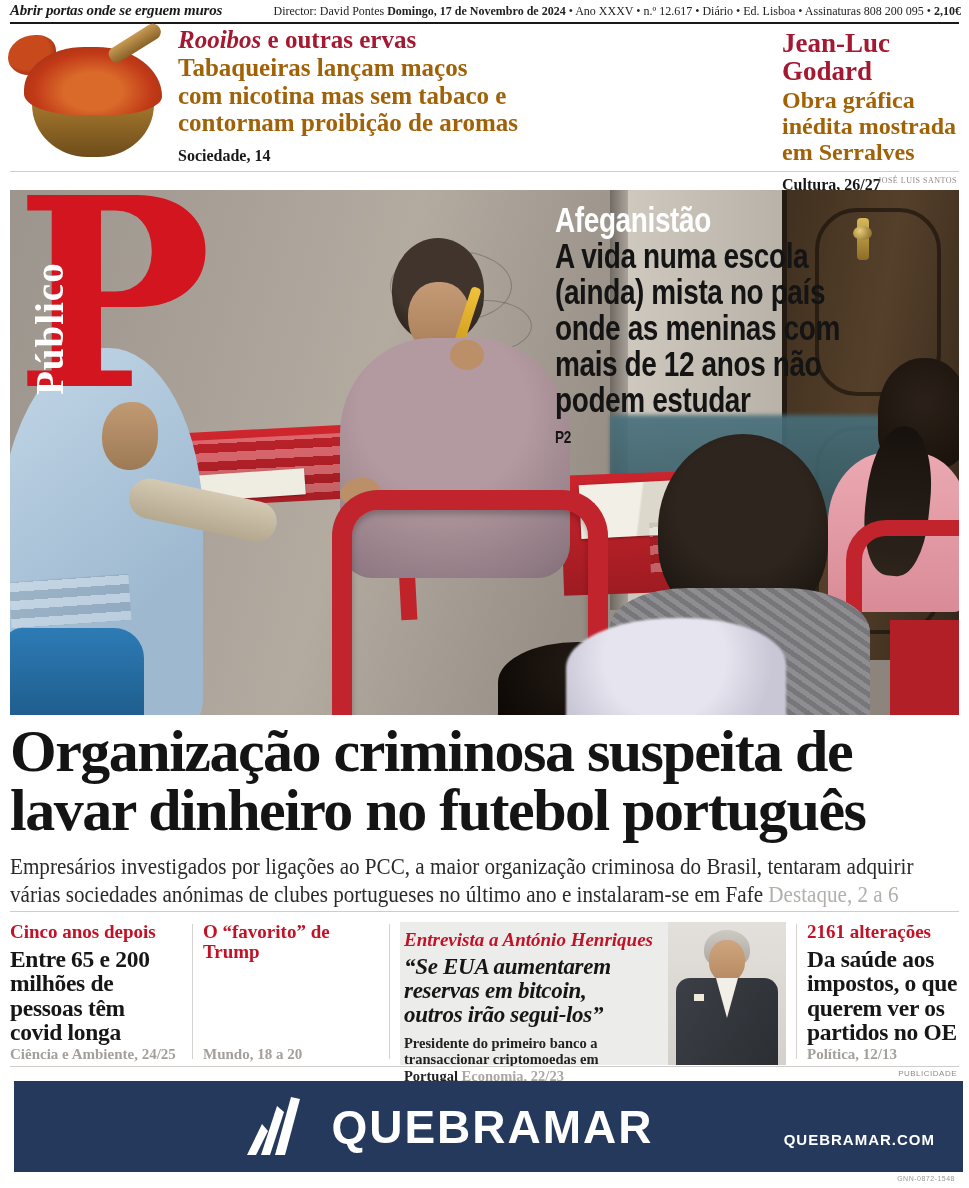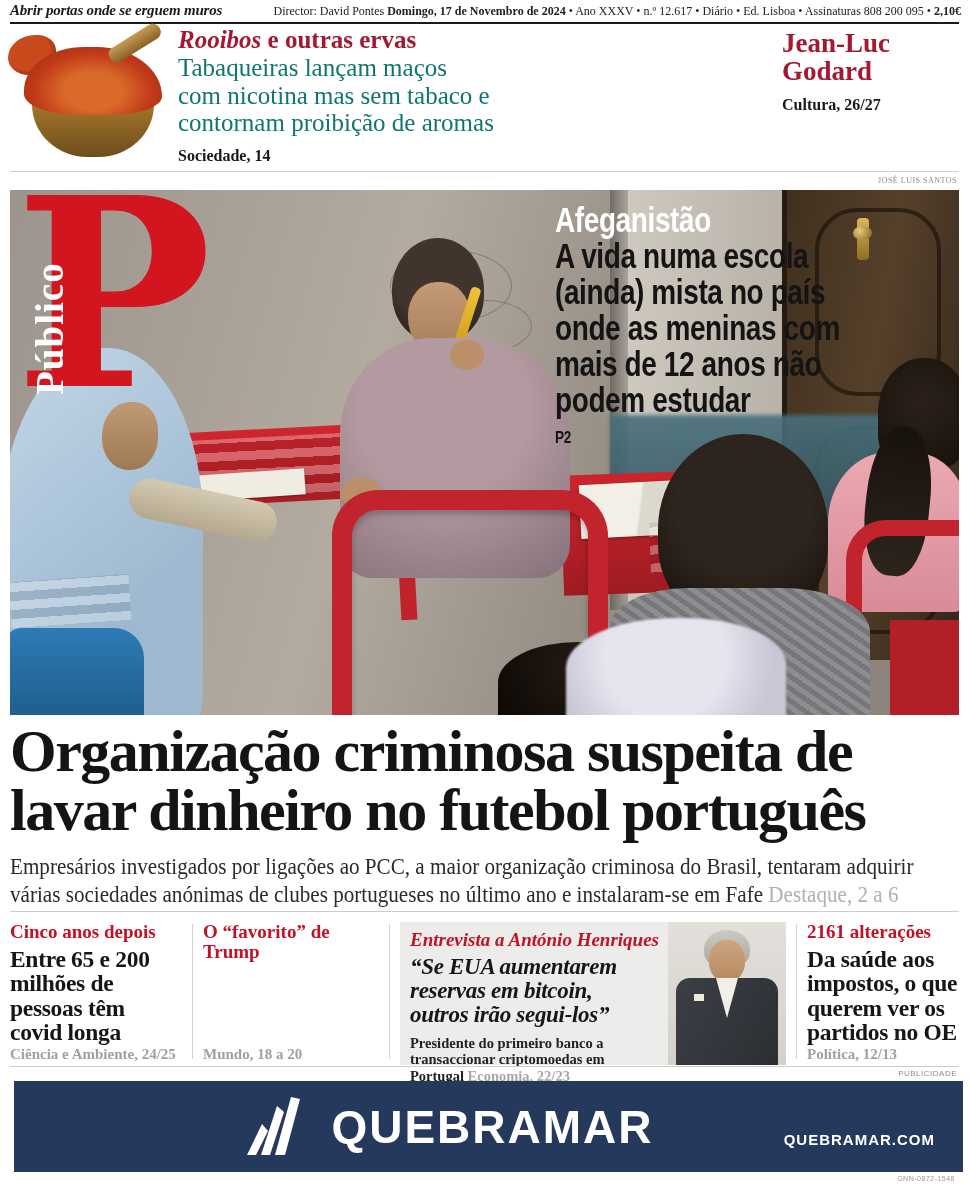--- a/index.html
+++ b/index.html
@@ -17,21 +17,21 @@
   
   .topstrip{top:27px;left:10px;width:949px;height:143px;}
   .tea-img{left:0;top:2px;width:160px;height:128px;}
   .tea-spill{left:-2px;top:6px;width:48px;height:40px;background:radial-gradient(ellipse at 40% 40%,#c8491c 0 55%,#a33013 75%,transparent 76%);border-radius:60% 40% 55% 45%;}
   .bowl{left:22px;bottom:0;width:122px;height:58px;background:linear-gradient(#a87a2e,#6e4c1a);border-radius:8% 8% 50% 50%/10% 10% 100% 100%;}
   .tea-mound{left:14px;top:18px;width:138px;height:68px;background:radial-gradient(ellipse at 50% 65%,#d96a2a 0 30%,#c23a18 60%,#8f2a10 100%);border-radius:48% 52% 40% 44%/70% 80% 30% 34%;}
   .scoop{left:96px;top:6px;width:58px;height:16px;background:linear-gradient(#c79b55,#8a6228);border-radius:8px 10px 10px 8px;transform:rotate(-32deg);}
   .tea-text{left:168px;top:0;width:372px;}
   .kicker-dark{color:#a41931;font-weight:bold;font-size:25px;line-height:1.05;}
   .kicker-dark .em{font-style:italic;}
-  .orange-h{color:#0f766e;font-size:25px;line-height:1.1;margin-top:1px;}
+  .orange-h{color:#a16207;font-size:25px;line-height:1.1;margin-top:1px;font-weight:bold;}
   .section-ref{font-weight:bold;font-size:16px;color:#181818;margin-top:10px;}
   .notebook{left:537px;top:0;width:228px;height:140px;}
   .nb-left{left:0;top:2px;width:106px;height:132px;background:linear-gradient(115deg,#e3b525,#f0d04a 55%,#caa21d);transform:rotate(-2deg);box-shadow:0 2px 4px rgba(0,0,0,.35);}
   .cowboy{left:30px;top:10px;width:46px;height:112px;}
   .cb-hat{left:12px;top:0;width:22px;height:8px;background:#241b10;border-radius:50% 50% 20% 20%;}
   .cb-body{left:8px;top:7px;width:30px;height:48px;background:#2f2417;border-radius:6px 6px 2px 2px;}
   .cb-legL{left:6px;top:52px;width:13px;height:56px;background:#33281a;transform:rotate(10deg);}
   .cb-legR{left:27px;top:52px;width:13px;height:56px;background:#33281a;transform:rotate(-10deg);}
   .nb-right{left:108px;top:4px;width:116px;height:130px;background:#f4f1ea;transform:rotate(1deg);box-shadow:0 2px 4px rgba(0,0,0,.3);border-left:3px dashed #9a948c;display:flex;align-items:center;justify-content:center;}
   .nb-script{font-style:italic;font-size:10px;line-height:1.7;color:#c0392b;text-align:center;font-family:"DejaVu Serif",serif;}
@@ -110,21 +110,21 @@
   .bottom{top:922px;left:10px;width:949px;height:143px;display:flex;}
   .bcol{display:flex;flex-direction:column;}
   .sep{width:1px;background:#d5d3cf;margin:2px 10px 6px 10px;}
   .c1{width:172px;}
   .c2{width:176px;}
   .c3{width:386px;}
   .c4{flex:1;}
   .b-kicker{color:#c31126;font-weight:bold;font-size:19px;line-height:1.05;}
   .b-head{font-weight:bold;font-size:23.5px;line-height:1.04;letter-spacing:-0.3px;margin-top:5px;color:#161616;}
   .b-foot{margin-top:auto;font-weight:bold;font-size:15px;color:#a39f9b;padding-bottom:2px;}
-  .ibox{background:#ececea;height:100%;box-sizing:border-box;padding:8px 10px;position:relative;}
+  .ibox{background:#ececea;height:100%;box-sizing:border-box;padding:8px 4px;position:relative;}
   .ibox .b-kicker{font-style:italic;}
   .ibox .b-head{font-style:italic;font-size:23px;}
   .ibox-sub{margin-top:8px;font-weight:bold;font-size:14.5px;line-height:1.15;width:250px;color:#222;}
   .ibox-sub .gray{color:#aaa7a2;}
   .manphoto{position:absolute;right:0;top:0;width:118px;height:143px;background:linear-gradient(#e3e0db,#d4d1cb);overflow:hidden;}
   .man-hair{position:absolute;left:36px;top:8px;width:46px;height:38px;background:linear-gradient(#cdc9c3,#a8a49e);border-radius:50% 50% 42% 42%;}
   .man-face{position:absolute;left:41px;top:18px;width:36px;height:42px;background:linear-gradient(#cfa57f,#b58a62);border-radius:46%;}
   .man-body{position:absolute;left:8px;top:56px;width:102px;height:87px;background:linear-gradient(120deg,#3c4046,#2b2e33);border-radius:14px 14px 0 0;}
   .man-shirt{position:absolute;left:48px;top:56px;width:22px;height:40px;background:#f2efe9;clip-path:polygon(0 0,100% 0,50% 100%);}
   .man-pocket{position:absolute;left:26px;top:72px;width:10px;height:7px;background:#efe9da;}
@@ -164,20 +164,23 @@
     <div class="kicker-dark">
       <span class="em">Rooibos</span><span> e outras ervas</span>
     </div>
     <div class="orange-h pre">Tabaqueiras lançam maços
 com nicotina mas sem tabaco e
 contornam proibição de aromas</div>
     <div class="section-ref">Sociedade, 14</div>
   </div>
   <div class="abs godard-text">
     <div class="kicker-dark">Jean-Luc Godard</div>
+    <div class="orange-h pre">Obra gráfica
+inédita mostrada
+em Serralves</div>
     <div class="section-ref">Cultura, 26/27</div>
   </div>
 </div>
 <div class="abs rule-gray1"></div>
 <div class="abs credit">JOSÉ LUIS SANTOS</div>
 
 <div class="abs photo">
   <div class="abs scribble" style="left:380px;top:60px;width:120px;height:70px;"></div>
   <div class="abs scribble" style="left:430px;top:110px;width:90px;height:50px;"></div>
   <div class="abs wall-corner"></div>

